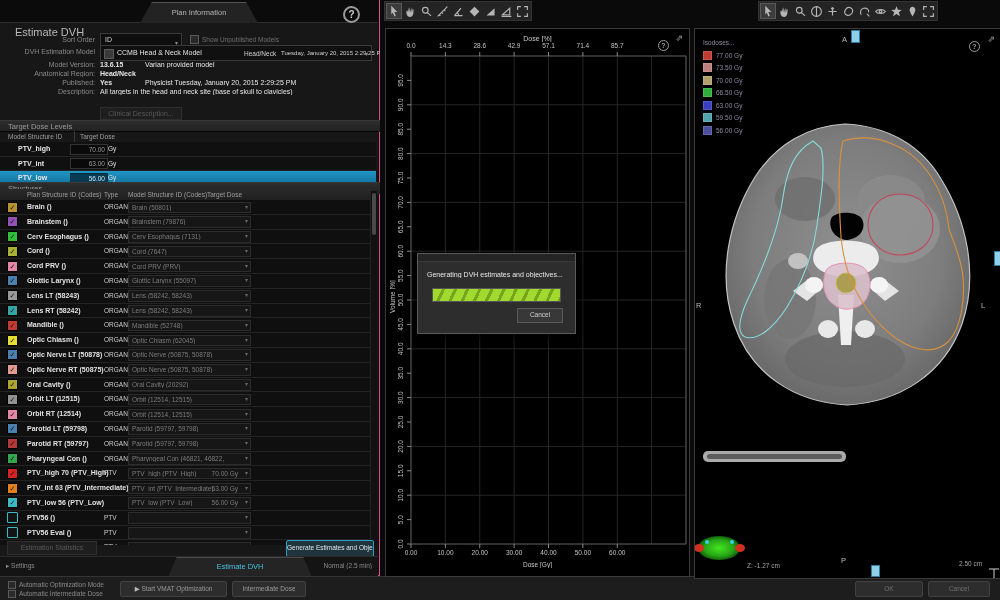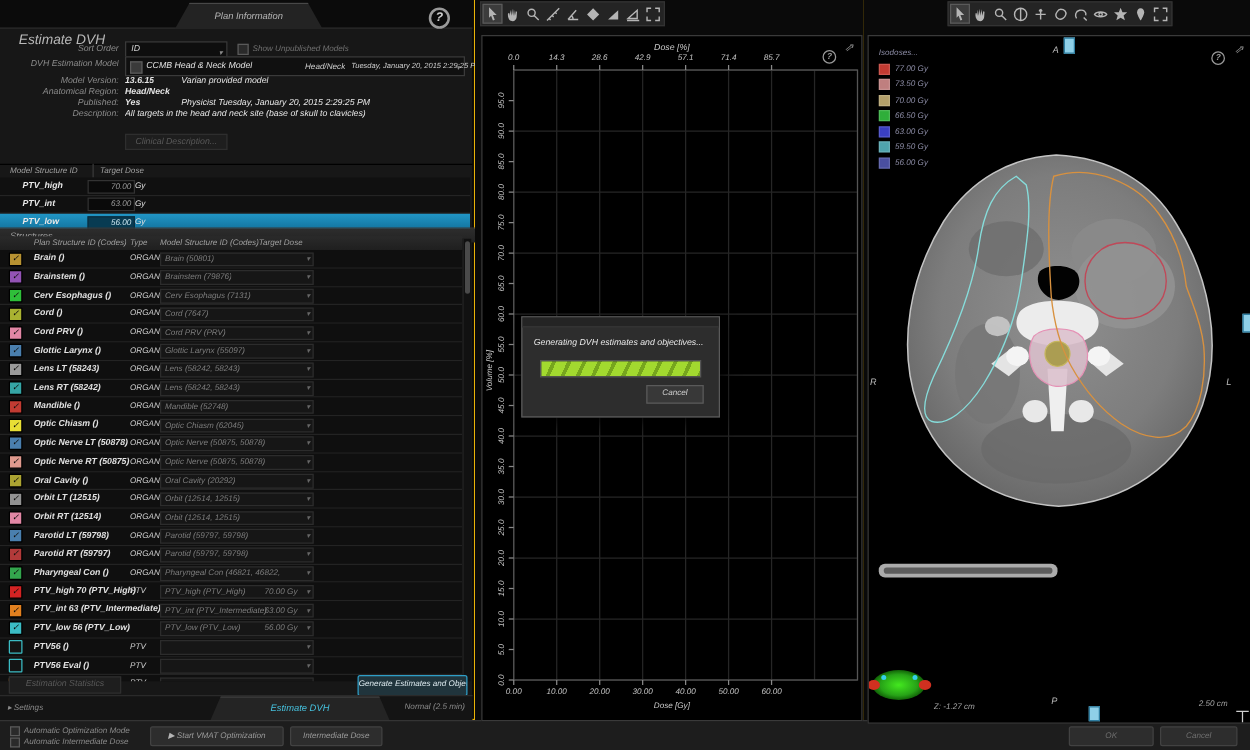--- a/index.html
+++ b/index.html
@@ -1,17 +1,17 @@
 <!DOCTYPE html>
 <html><head>
 <meta charset="utf-8">
 <style>
   html,body{margin:0;padding:0;background:#000;}
-  #app{position:relative;width:1000px;height:600px;background:#eab308;overflow:hidden;
-       font-family:"Liberation Sans",sans-serif;color:#ccc;font-style:italic;-webkit-font-smoothing:antialiased;}
+  #app{position:relative;width:1000px;height:600px;background:#ec4899;overflow:hidden;
+       font-family:"Liberation Sans",sans-serif;color:#ccc;-webkit-font-smoothing:antialiased;}
   .abs{position:absolute;}
   .nosel{white-space:nowrap;overflow:hidden;}
 
   
   #left-panel{left:0;top:0;width:378px;height:575px;background:#171717;border-right:1px solid #000;}
   #lp-titlebar{left:0;top:0;width:378px;height:22px;background:#0b0b0b;border-bottom:1px solid #2e2e2e;}
   #plan-tab{left:140px;top:2px;width:118px;height:20px;background:#232323;border-top:1px solid #555;
             clip-path:polygon(10% 0,90% 0,100% 100%,0 100%);text-align:center;line-height:20px;
             font-size:7.5px;color:#b5b5b5;}
   .help-circle{width:13px;height:13px;border:2px solid #9a9a9a;border-radius:50%;color:#cfcfcf;
@@ -120,20 +120,21 @@
 
     <div class="abs flabel nosel" style="left:0;top:79px;width:95px;">Published:</div>
     <div class="abs fval nosel" style="left:100px;top:79px;font-weight:bold;">Yes</div>
     <div class="abs fval nosel" style="left:145px;top:79px;">Physicist   Tuesday, January 20, 2015 2:29:25 PM</div>
 
     <div class="abs flabel nosel" style="left:0;top:88px;width:95px;">Description:</div>
     <div class="abs fval nosel" style="left:100px;top:88px;width:272px;">All targets in the head and neck site (base of skull to clavicles)</div>
 
     <div class="abs btn disabled nosel" style="left:100px;top:107px;width:80px;height:11px;line-height:11px;">Clinical Description...</div>
 
+    <div class="abs sechdr nosel" style="left:0;top:120px;width:378px;">Target Dose Levels</div>
     <div class="abs thead" style="left:0;top:131px;width:378px;">
       <span class="abs nosel" style="left:8px;width:66px;border-right:1px solid #3a3a3a;">Model Structure ID</span>
       <span class="abs nosel" style="left:80px;">Target Dose</span>
     </div>
     <div class="abs" style="left:0;top:142px;width:376px;" id="tdl-body">
         <div class="tdl-row">
           <span class="tdl-id">PTV_high</span>
     <span class="tdl-dosebox">70.00</span>
     <span class="tdl-unit">Gy</span>
         </div>

